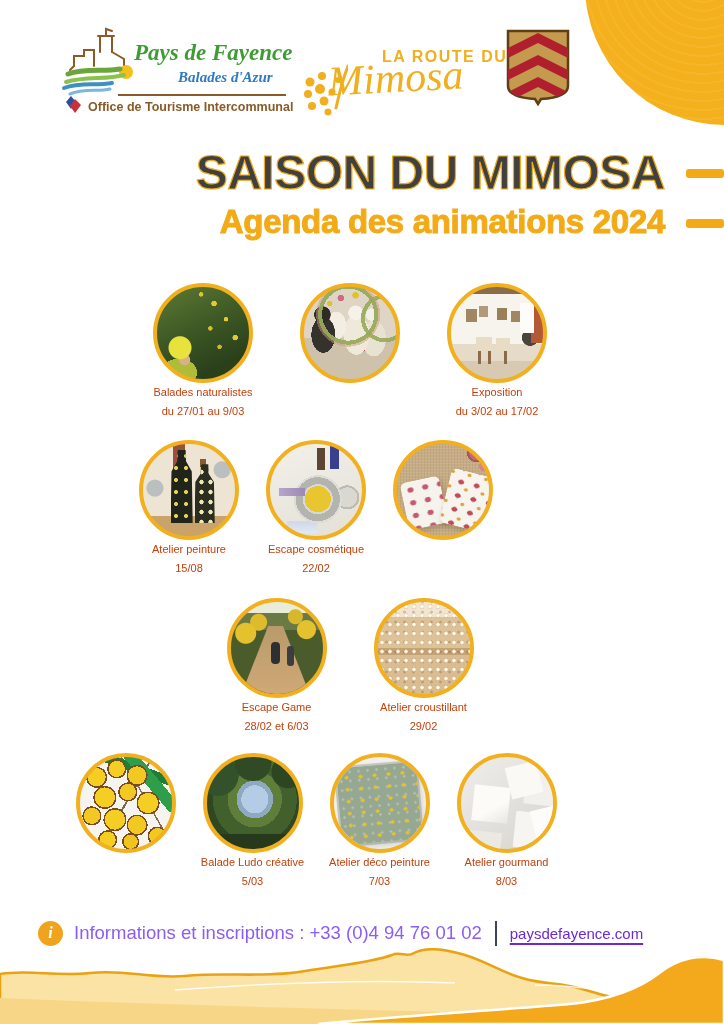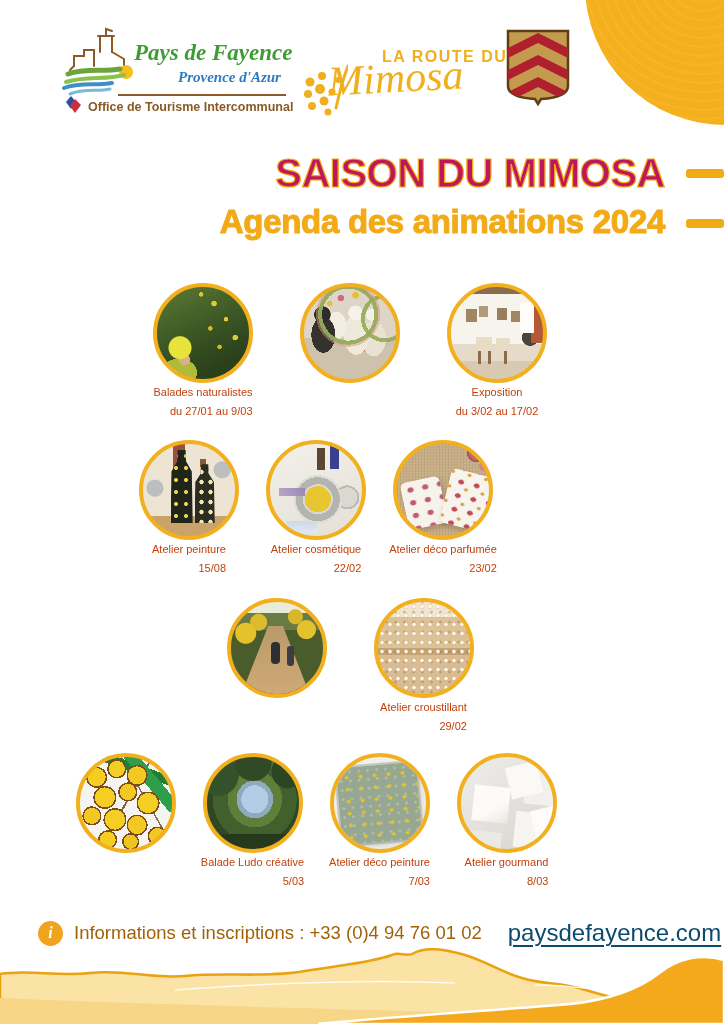--- a/index.html
+++ b/index.html
@@ -31,42 +31,42 @@
   .logo-mimosa{ position:absolute; left:300px; top:28px; width:180px; height:92px; }
   .lm-kicker{ position:absolute; left:82px; top:20px; font-size:16px; font-weight:bold;
     letter-spacing:1.5px; color:#EFAF1E; white-space:nowrap; }
   .lm-script{ position:absolute; left:28px; top:26px; font-family:"Liberation Serif", serif;
     font-style:italic; font-size:42px; color:#EFAF1E; transform:rotate(-3deg); white-space:nowrap;}
   .lm-dots{ position:absolute; left:0; top:34px; }
 
   .crest{ position:absolute; left:505px; top:28px; }
 
   
-  .t1{ position:absolute; top:151px; right:59px; font-size:40px; line-height:44px; font-weight:bold;
-    color:#be185d; -webkit-text-stroke:1.2px #F2AB17; letter-spacing:-0.5px; white-space:nowrap;}
+  .t1{ position:absolute; top:151px; right:59px; font-size:48px; line-height:44px; font-weight:bold;
+    color:#404040; -webkit-text-stroke:1.2px #F2AB17; letter-spacing:-0.5px; white-space:nowrap;}
   .t2{ position:absolute; top:204px; right:59px; font-size:33px; line-height:36px; font-weight:bold;
     color:#F2AB17; -webkit-text-stroke:1px #F2AB17; letter-spacing:-0.3px; white-space:nowrap;}
   .dash{ position:absolute; right:0; width:38px; height:9px; background:#F2AB17; border-radius:3px;}
   .dash1{ top:169px; } .dash2{ top:219px; }
 
   
   .row{ position:absolute; left:0; width:724px; display:flex; justify-content:center; }
   .row1{ top:283px; transform:translateX(-12px); }
   .row2{ top:440px; transform:translateX(-46px); }
   .row3{ top:598px; transform:translateX(-12px); }
   .row4{ top:753px; transform:translateX(-46px); }
   .item{ display:flex; flex-direction:column; align-items:center; }
   .row1 .item,.row3 .item{ width:147px; }
   .row2 .item,.row4 .item{ width:127px; }
   .ring{ width:100px; height:100px; border:4px solid #F2B01E; border-radius:50%;
     position:relative; overflow:hidden; background:#ddd; flex:0 0 auto; }
   .ring::before,.ring::after{ content:""; position:absolute; }
   .cap{ text-align:center; font-size:11px; line-height:19px; color:#c2410c; }
   .cap .nm{ white-space:nowrap; }
-  .cap .dt{ white-space:nowrap;text-align:right; }
+  .cap .dt{ white-space:nowrap; }
 
   
   .p1{ background:
     radial-gradient(circle at 62% 18%, #e4c92f 0 2.5px, transparent 3px),
     radial-gradient(circle at 75% 35%, #e4c92f 0 2px, transparent 2.5px),
     radial-gradient(circle at 48% 8%, #dfc32c 0 2px, transparent 2.5px),
     radial-gradient(circle at 85% 55%, #e4c92f 0 2.5px, transparent 3px),
     radial-gradient(circle at 58% 45%, #d4bc2a 0 2px, transparent 2.5px),
     radial-gradient(circle at 68% 65%, #cdb429 0 2px, transparent 2.5px),
     radial-gradient(circle at 25% 66%, #e8e23c 0 11px, transparent 12px),
@@ -215,23 +215,23 @@
     box-shadow:44px 22px 0 #f7f5f1, -4px 46px 0 #ebe9e3, 50px -22px 0 #f2f0ec; }
   .p14::after{ left:52%; top:8%; width:32px; height:32px; transform:rotate(-14deg);
     background:#faf9f6; box-shadow:14px 48px 0 #fdfcfa; }
 
   
   .footer{ position:absolute; left:38px; top:914px; width:680px; height:38px;
     display:flex; align-items:center; }
   .info-icon{ width:25px; height:25px; border-radius:50%; background:#F0A41D; color:#fff;
     font-weight:bold; font-size:16px; display:flex; align-items:center; justify-content:center;
     font-family:"Liberation Serif", serif; font-style:italic; flex:0 0 auto; }
-  .footer-text{ margin-left:11px; font-size:18.5px; color:#a16207; white-space:nowrap; }
+  .footer-text{ margin-left:11px; font-size:18.5px; color:#8b5cf6; white-space:nowrap; }
   .footer-sep{ margin:0 13px; width:2px; height:25px; background:#3E4452; }
-  .footer-link{ font-size:24px; color:#0c4a6e; text-decoration:underline;
+  .footer-link{ font-size:15px; color:#6d28d9; text-decoration:underline;
     text-underline-offset:4px; text-decoration-thickness:2px; white-space:nowrap; cursor:pointer; }
 
   
   .waves{ position:absolute; left:0; bottom:0; width:724px; height:76px; }
 </style>
 </head>
 <body>
 
 <div class="page">
 
@@ -251,21 +251,21 @@
         </g>
         <circle cx="66" cy="48" r="7" fill="#F5C01E"></circle>
         <g fill="none" stroke-linecap="round">
           <path d="M8,50 C24,44 44,48 60,45" stroke="#6AA63A" stroke-width="5"></path>
           <path d="M6,58 C26,52 46,56 64,51" stroke="#8BC34A" stroke-width="4"></path>
           <path d="M4,64 C20,58 36,62 52,59" stroke="#3F8FC5" stroke-width="4"></path>
           <path d="M10,70 C24,64 38,68 50,65" stroke="#79B8DD" stroke-width="3"></path>
         </g>
       </svg>
       <div class="lf-title">Pays de Fayence</div>
-      <div class="lf-sub">Provence d'Azur</div>
+      <div class="lf-sub">Balades d'Azur</div>
       <div class="lf-rule"></div>
       <svg class="lf-diamond" width="15" height="17" viewBox="0 0 15 17">
         <polygon points="5,0 10,6 5,13 0,6" fill="#2B4EA0"></polygon>
         <polygon points="9,3 15,9 9,17 4,10" fill="#C9303C"></polygon>
       </svg>
       <div class="lf-tagline">Office de Tourisme Intercommunal</div>
     </div>
 
     <div class="logo-mimosa">
       <svg class="lm-dots" width="48" height="58" viewBox="0 0 48 58">
@@ -330,36 +330,36 @@
     <div class="item">
       <div class="ring p4"></div>
       <div class="cap">
           <div class="nm">Atelier peinture</div>
           <div class="dt">15/08</div>
         </div>
     </div>
     <div class="item">
       <div class="ring p6"></div>
       <div class="cap">
-          <div class="nm">Atelier cosmétique</div>
+          <div class="nm">Escape cosmétique</div>
           <div class="dt">22/02</div>
         </div>
     </div>
     <div class="item">
       <div class="ring p7"></div>
-      <div class="cap">
-          <div class="nm">Atelier déco parfumée</div>
-          <div class="dt">23/02</div>
-        </div>
     </div>
   </div>
 
   <div class="row row3">
     <div class="item">
       <div class="ring p9"></div>
+      <div class="cap">
+          <div class="nm">Escape Game</div>
+          <div class="dt">28/02 et 6/03</div>
+        </div>
     </div>
     <div class="item">
       <div class="ring p10"></div>
       <div class="cap">
           <div class="nm">Atelier croustillant</div>
           <div class="dt">29/02</div>
         </div>
     </div>
   </div>
 

